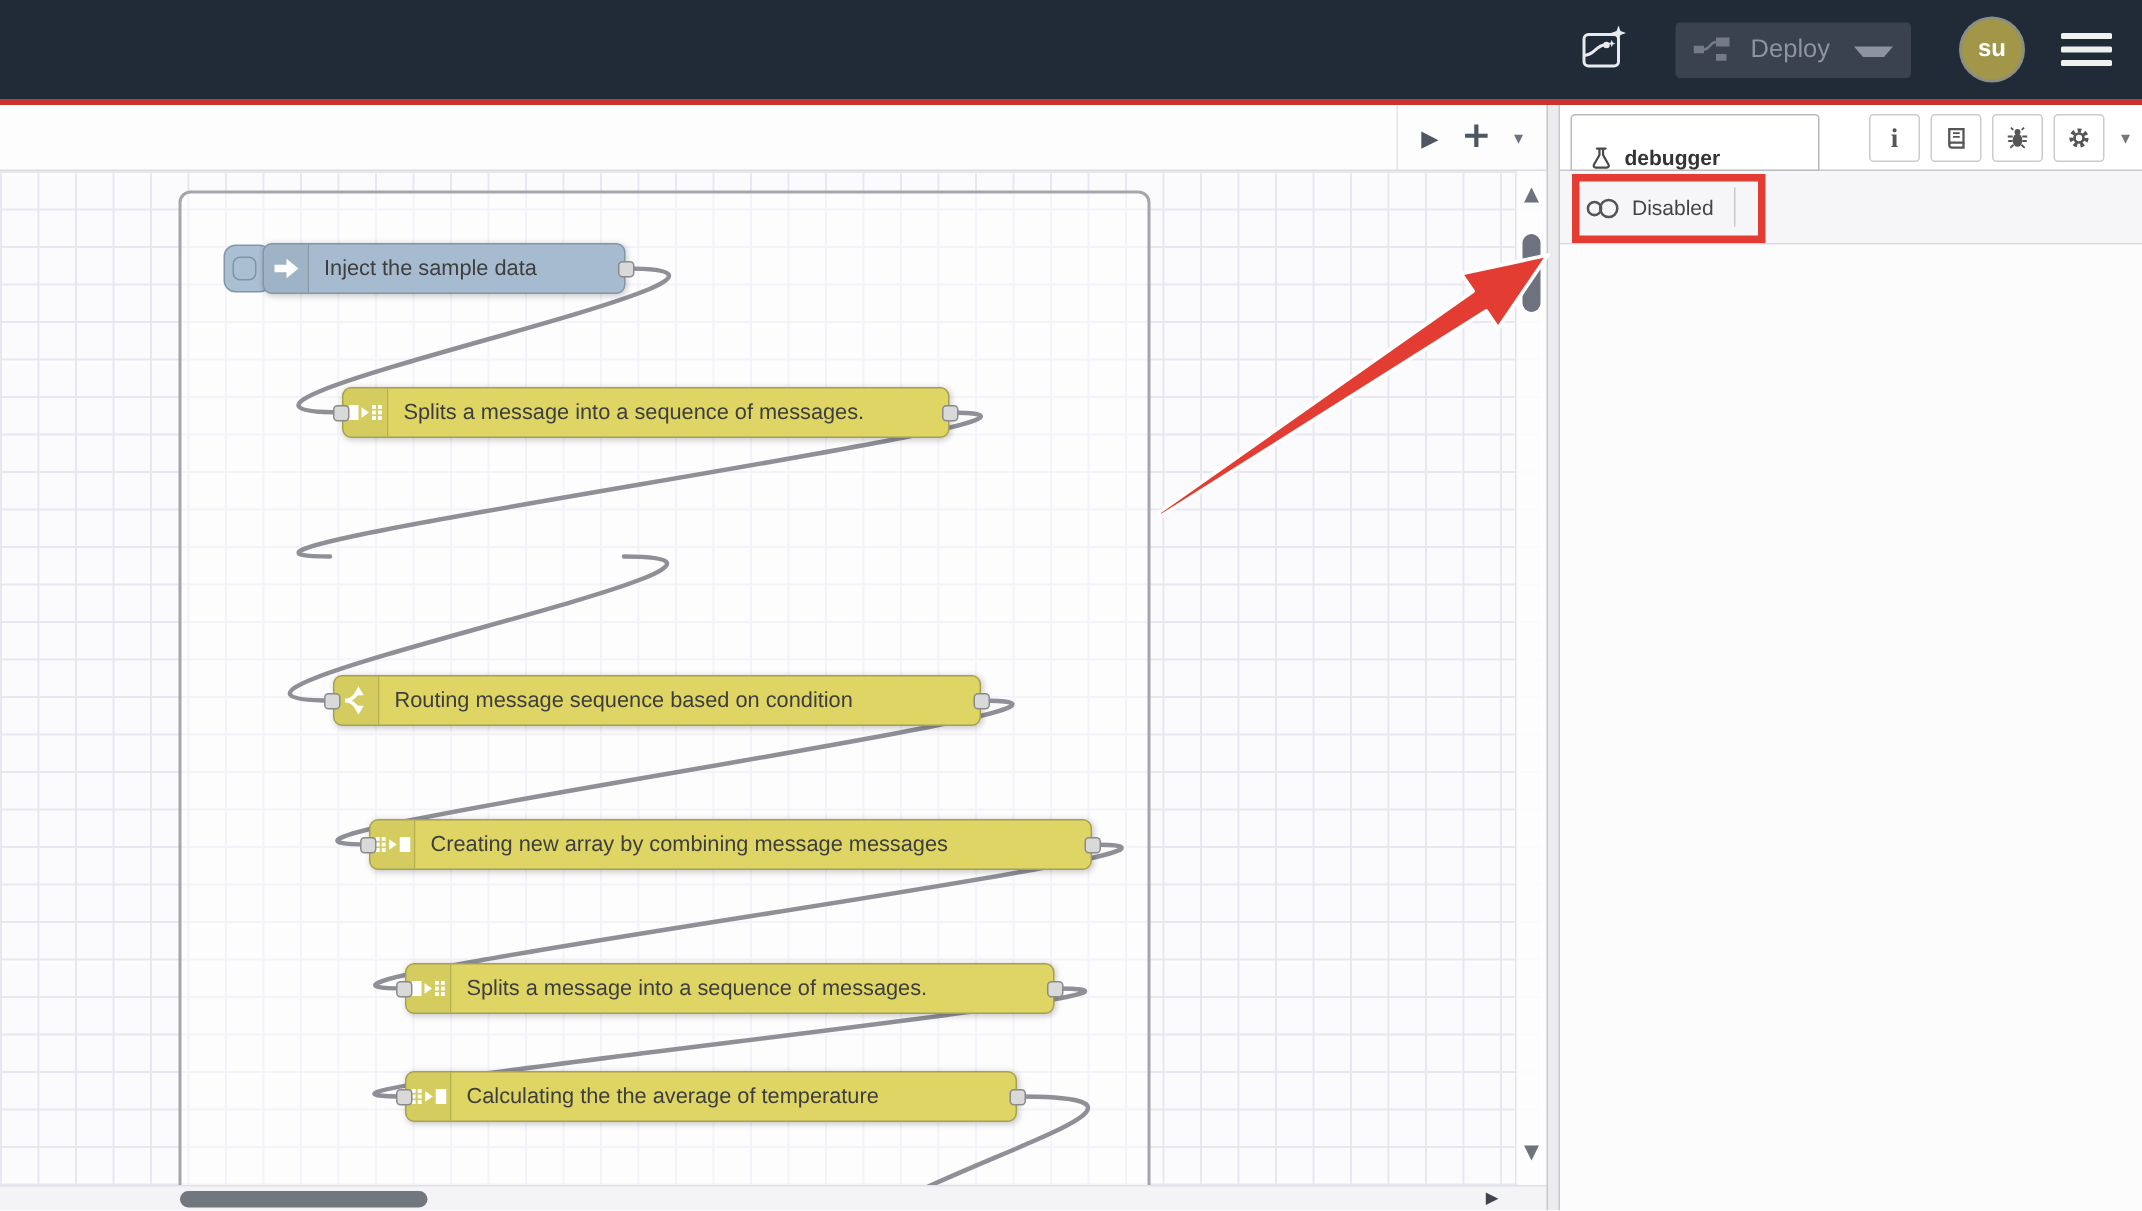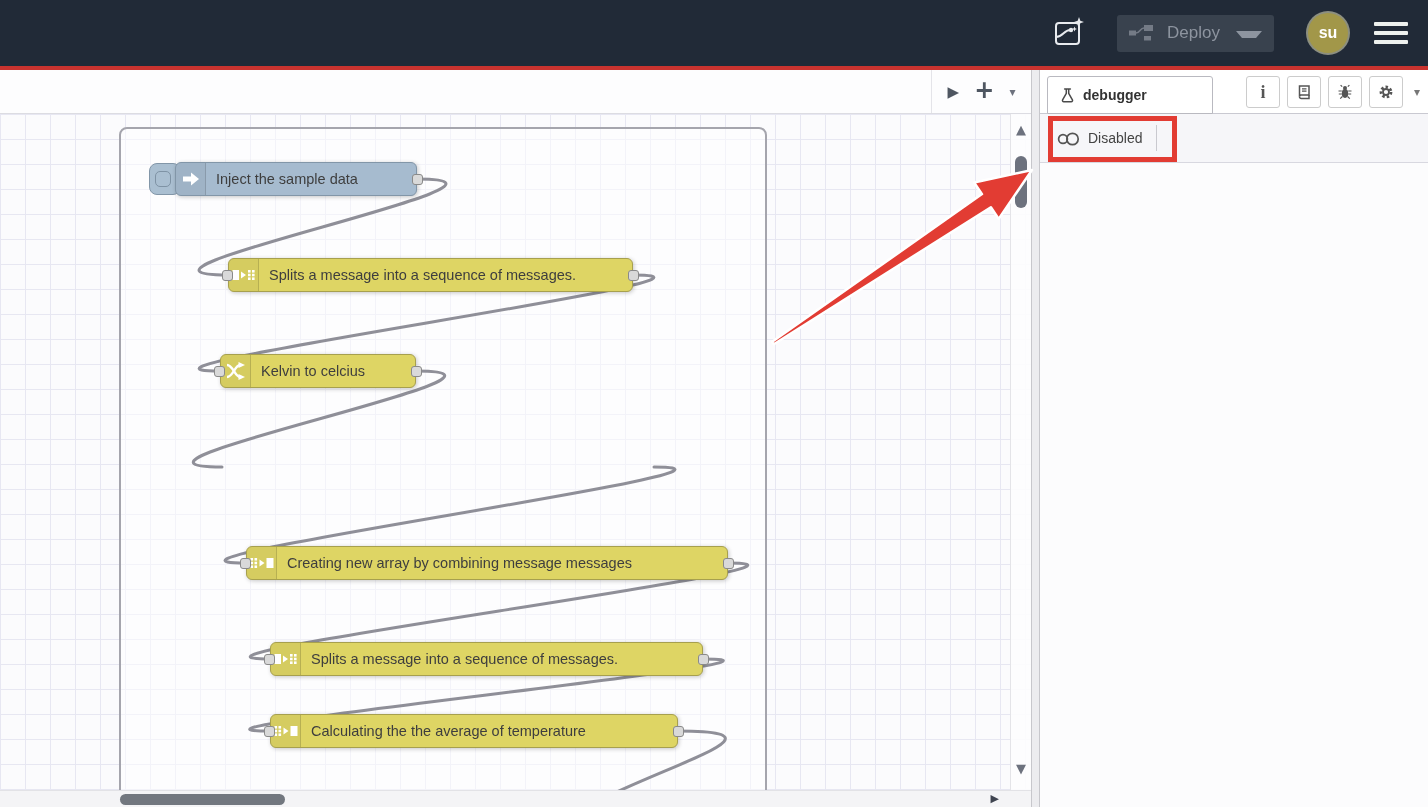--- a/index.html
+++ b/index.html
@@ -73,21 +73,21 @@
   .v-down { position:absolute; bottom:14px; left:0; width:20px; text-align:center; color:#6d727e; font-size:13px; cursor:pointer; }
   .v-thumb { position:absolute; top:42px; left:4px; width:12px; height:52px; border-radius:6px; background:#6d727e; cursor:pointer; }
   .hscroll { position:absolute; left:0; bottom:0; width:1031px; height:17px; background:#f4f4f6;
              border-top:1px solid #e2e2e6; }
   .h-thumb { position:absolute; left:120px; top:3px; width:165px; height:11px; border-radius:6px; background:#72777f; cursor:pointer; }
   .h-right { position:absolute; right:32px; top:1px; color:#3f4450; font-size:11px; cursor:pointer; }
 
   
   .sb-tabs { position:relative; height:44px; background:#fff; border-bottom:1px solid #c9c9d1; }
   .sb-tab { position:absolute; left:7px; bottom:-1px; height:38px; width:166px; background:#fff;
-            border:1px solid #b9b9c0; border-radius:3px 3px 0 0; display:flex; align-items:center;
+            border:1px solid #b9b9c0; border-radius:3px 3px 0 0; display:flex; align-items:flex-end;
             padding-left:12px; gap:8px; cursor:pointer; }
   .sb-tab-label { font-size:14px; font-weight:bold; color:#333; }
   .sb-btns { position:absolute; right:8px; top:6px; display:flex; align-items:center; gap:7px; }
   .sb-btn { width:34px; height:32px; background:#fff; border:1px solid #ccc; border-radius:3px;
             display:flex; align-items:center; justify-content:center; color:#555; cursor:pointer; }
   .sb-btn-i { font-family:"Liberation Serif", serif; font-weight:bold; font-size:18px; }
   .sb-caret { color:#777; font-size:12px; margin-left:4px; cursor:pointer; }
   .sb-toolbar { height:49px; background:#f6f6f9; border-bottom:1px solid #d8d8e0;
                 display:flex; align-items:center; padding-left:17px; }
   .disabled-btn { display:flex; align-items:flex-end; gap:8px; color:#444; font-size:14px; cursor:pointer; }
@@ -190,36 +190,36 @@
                   <rect x="20" y="9.4" width="2.6" height="2.6"></rect>
                 </g>
               </svg>
           </div>
           <div class="node-label">Splits a message into a sequence of messages.</div>
         </div>
         <div class="port port-in"></div>
         <div class="port port-out"></div>
       </div>
 
-      <div class="node node-func" style="left:220px; top:240px; width:196px;">
-        <div class="node-body">
-          <div class="node-icon">
-            <svg width="20" height="18" viewBox="0 0 20 18">
-                <path d="M1 15 C7 15 9 3 14 3" stroke="#fff" stroke-width="2.4" fill="none"></path>
-                <path d="M12.5 0 L19 3 L12.5 6z" fill="#fff"></path>
-                <path d="M1 3 C7 3 9 15 14 15" stroke="#fff" stroke-width="2.4" fill="none"></path>
-                <path d="M12.5 12 L19 15 L12.5 18z" fill="#fff"></path>
-              </svg>
-          </div>
-          <div class="node-label">Kelvin to celcius</div>
-        </div>
-        <div class="port port-in"></div>
-        <div class="port port-out"></div>
-      </div>
-
+
+      <div class="node node-func" style="left:222px; top:336px; width:432px;">
+        <div class="node-body">
+          <div class="node-icon">
+            <svg width="16" height="20" viewBox="0 0 16 20">
+                <path d="M0 10 C6 10 6 6 9 5" stroke="#fff" stroke-width="2.4" fill="none"></path>
+                <path d="M0 10 C6 10 6 14 9 15" stroke="#fff" stroke-width="2.4" fill="none"></path>
+                <path d="M5.5 6.5 L12.5 6.5 L9 0.5z" fill="#fff"></path>
+                <path d="M5.5 13.5 L12.5 13.5 L9 19.5z" fill="#fff"></path>
+              </svg>
+          </div>
+          <div class="node-label">Routing message sequence based on condition</div>
+        </div>
+        <div class="port port-in"></div>
+        <div class="port port-out"></div>
+      </div>
 
       <div class="node node-func" style="left:246px; top:432px; width:482px;">
         <div class="node-body">
           <div class="node-icon">
             <svg width="24" height="14" viewBox="0 0 24 14">
                 <g fill="#fff">
                   <rect x="0.5" y="2" width="2.6" height="2.6"></rect>
                   <rect x="4.5" y="2" width="2.6" height="2.6"></rect>
                   <rect x="0.5" y="5.7" width="2.6" height="2.6"></rect>
                   <rect x="4.5" y="5.7" width="2.6" height="2.6"></rect>

